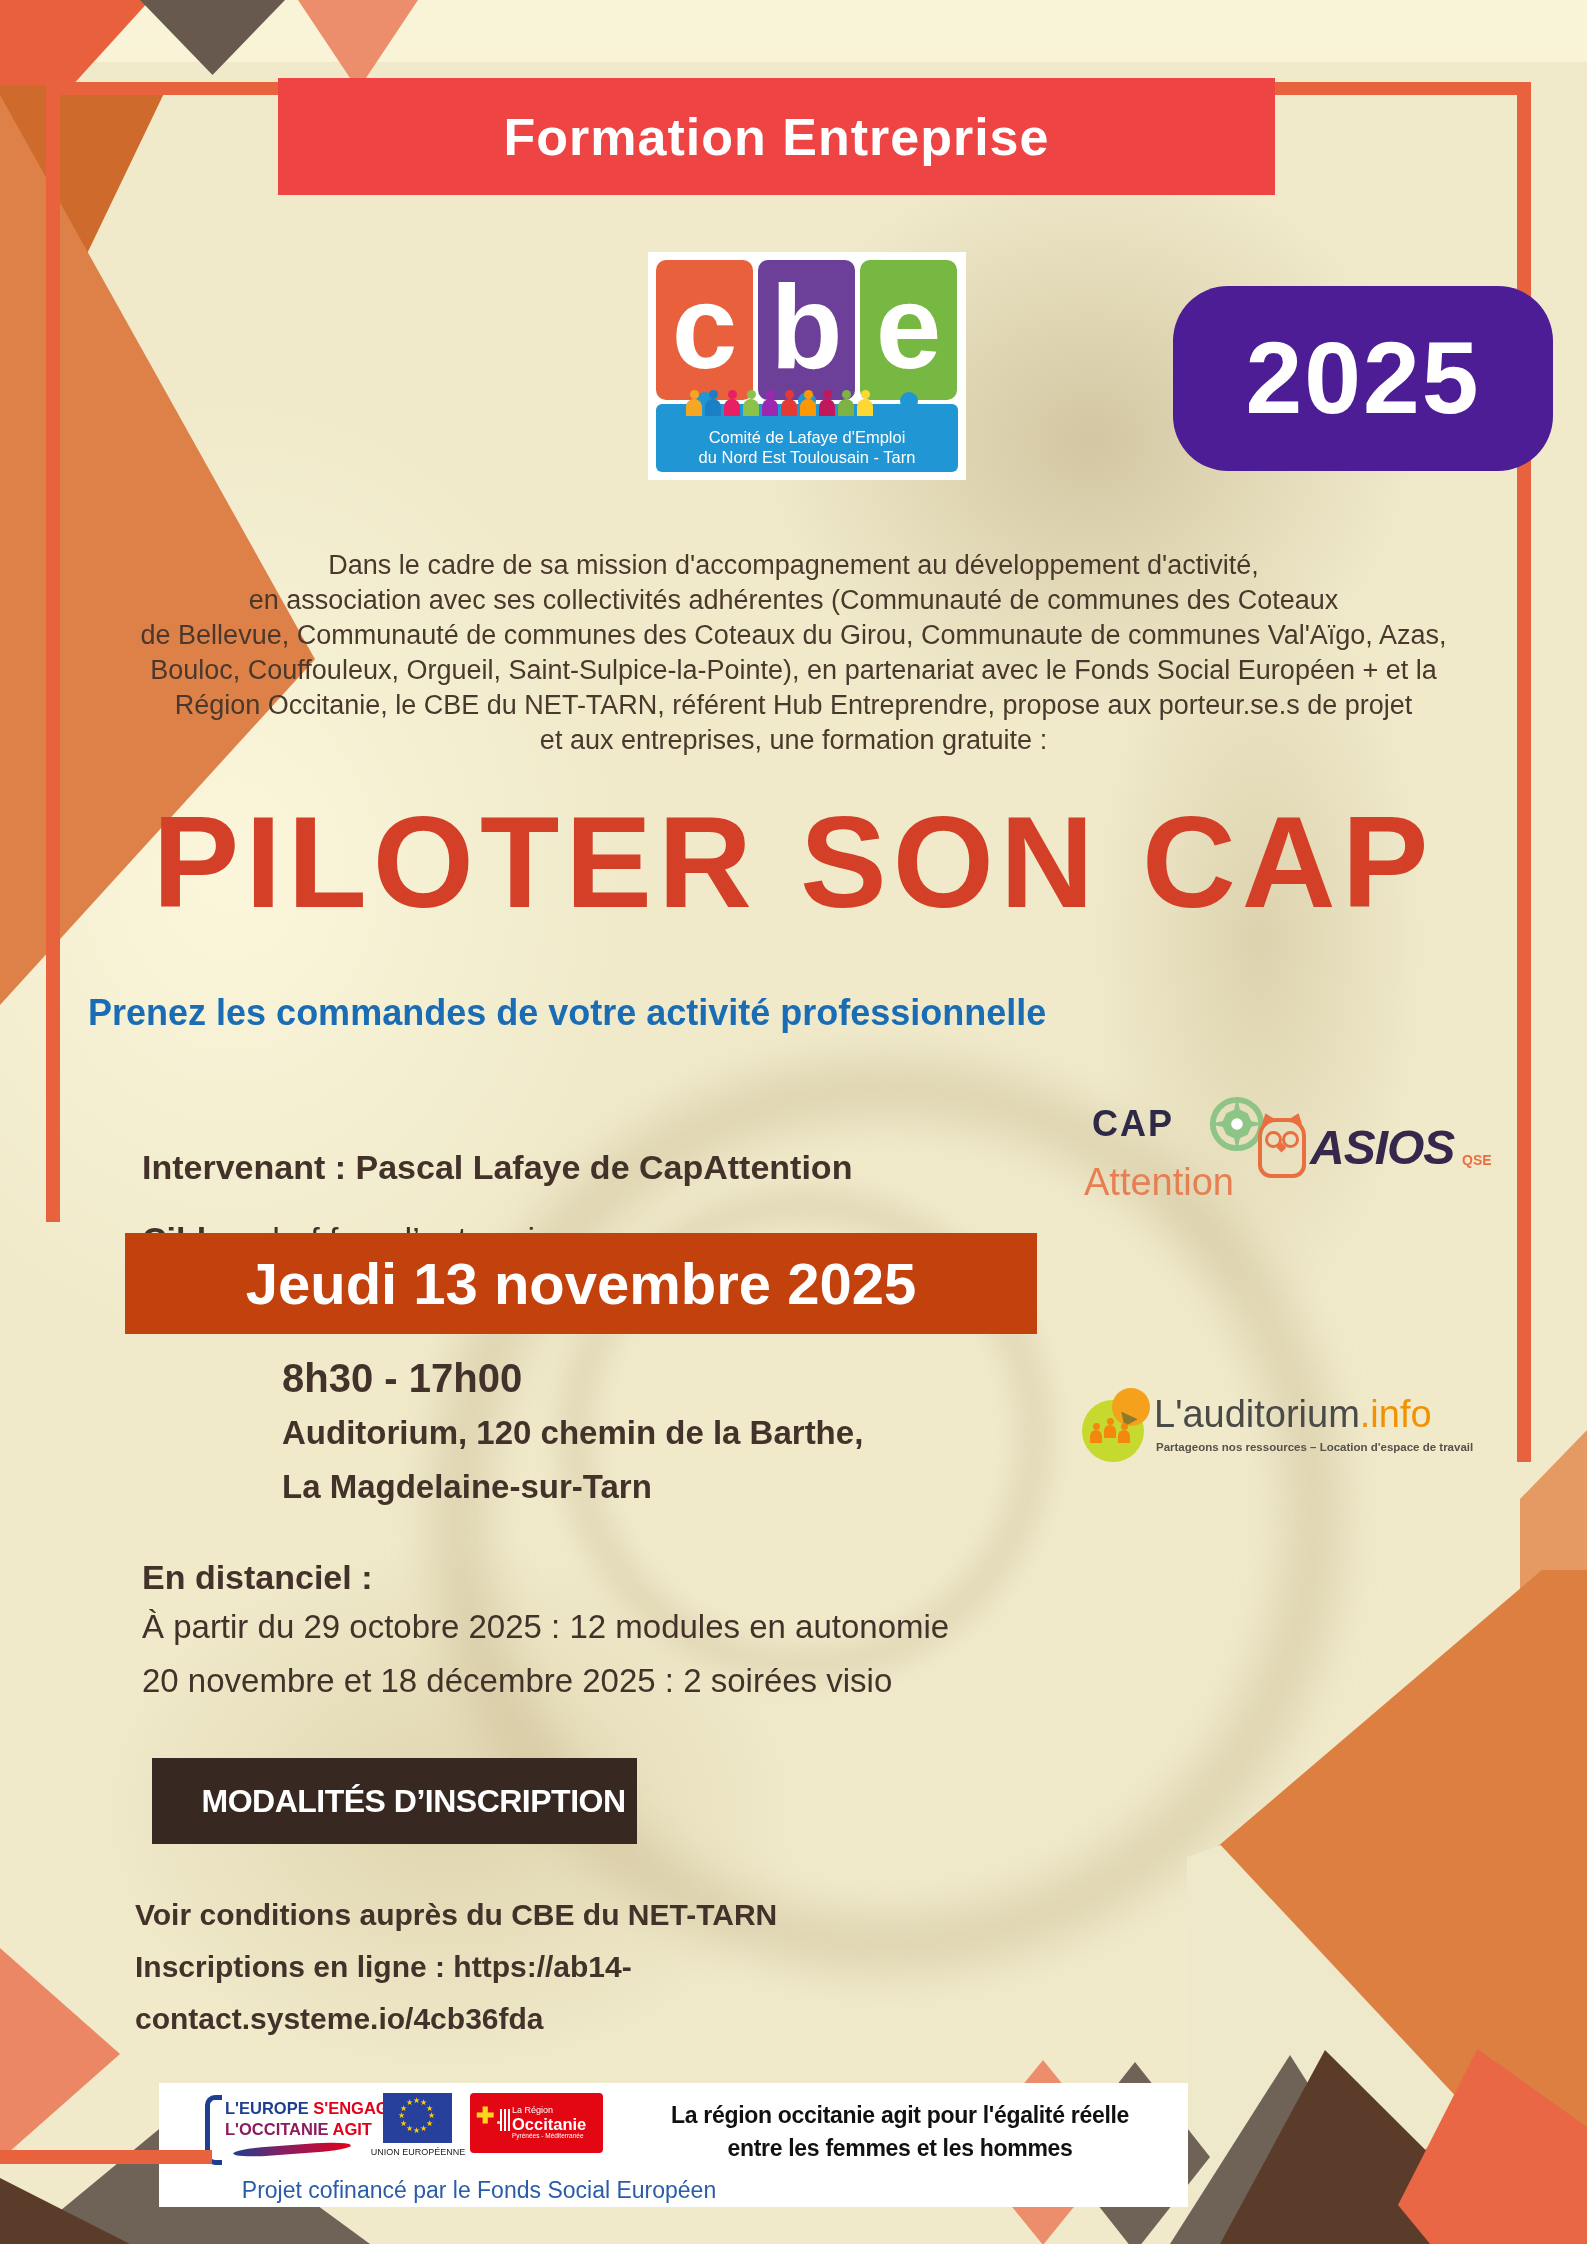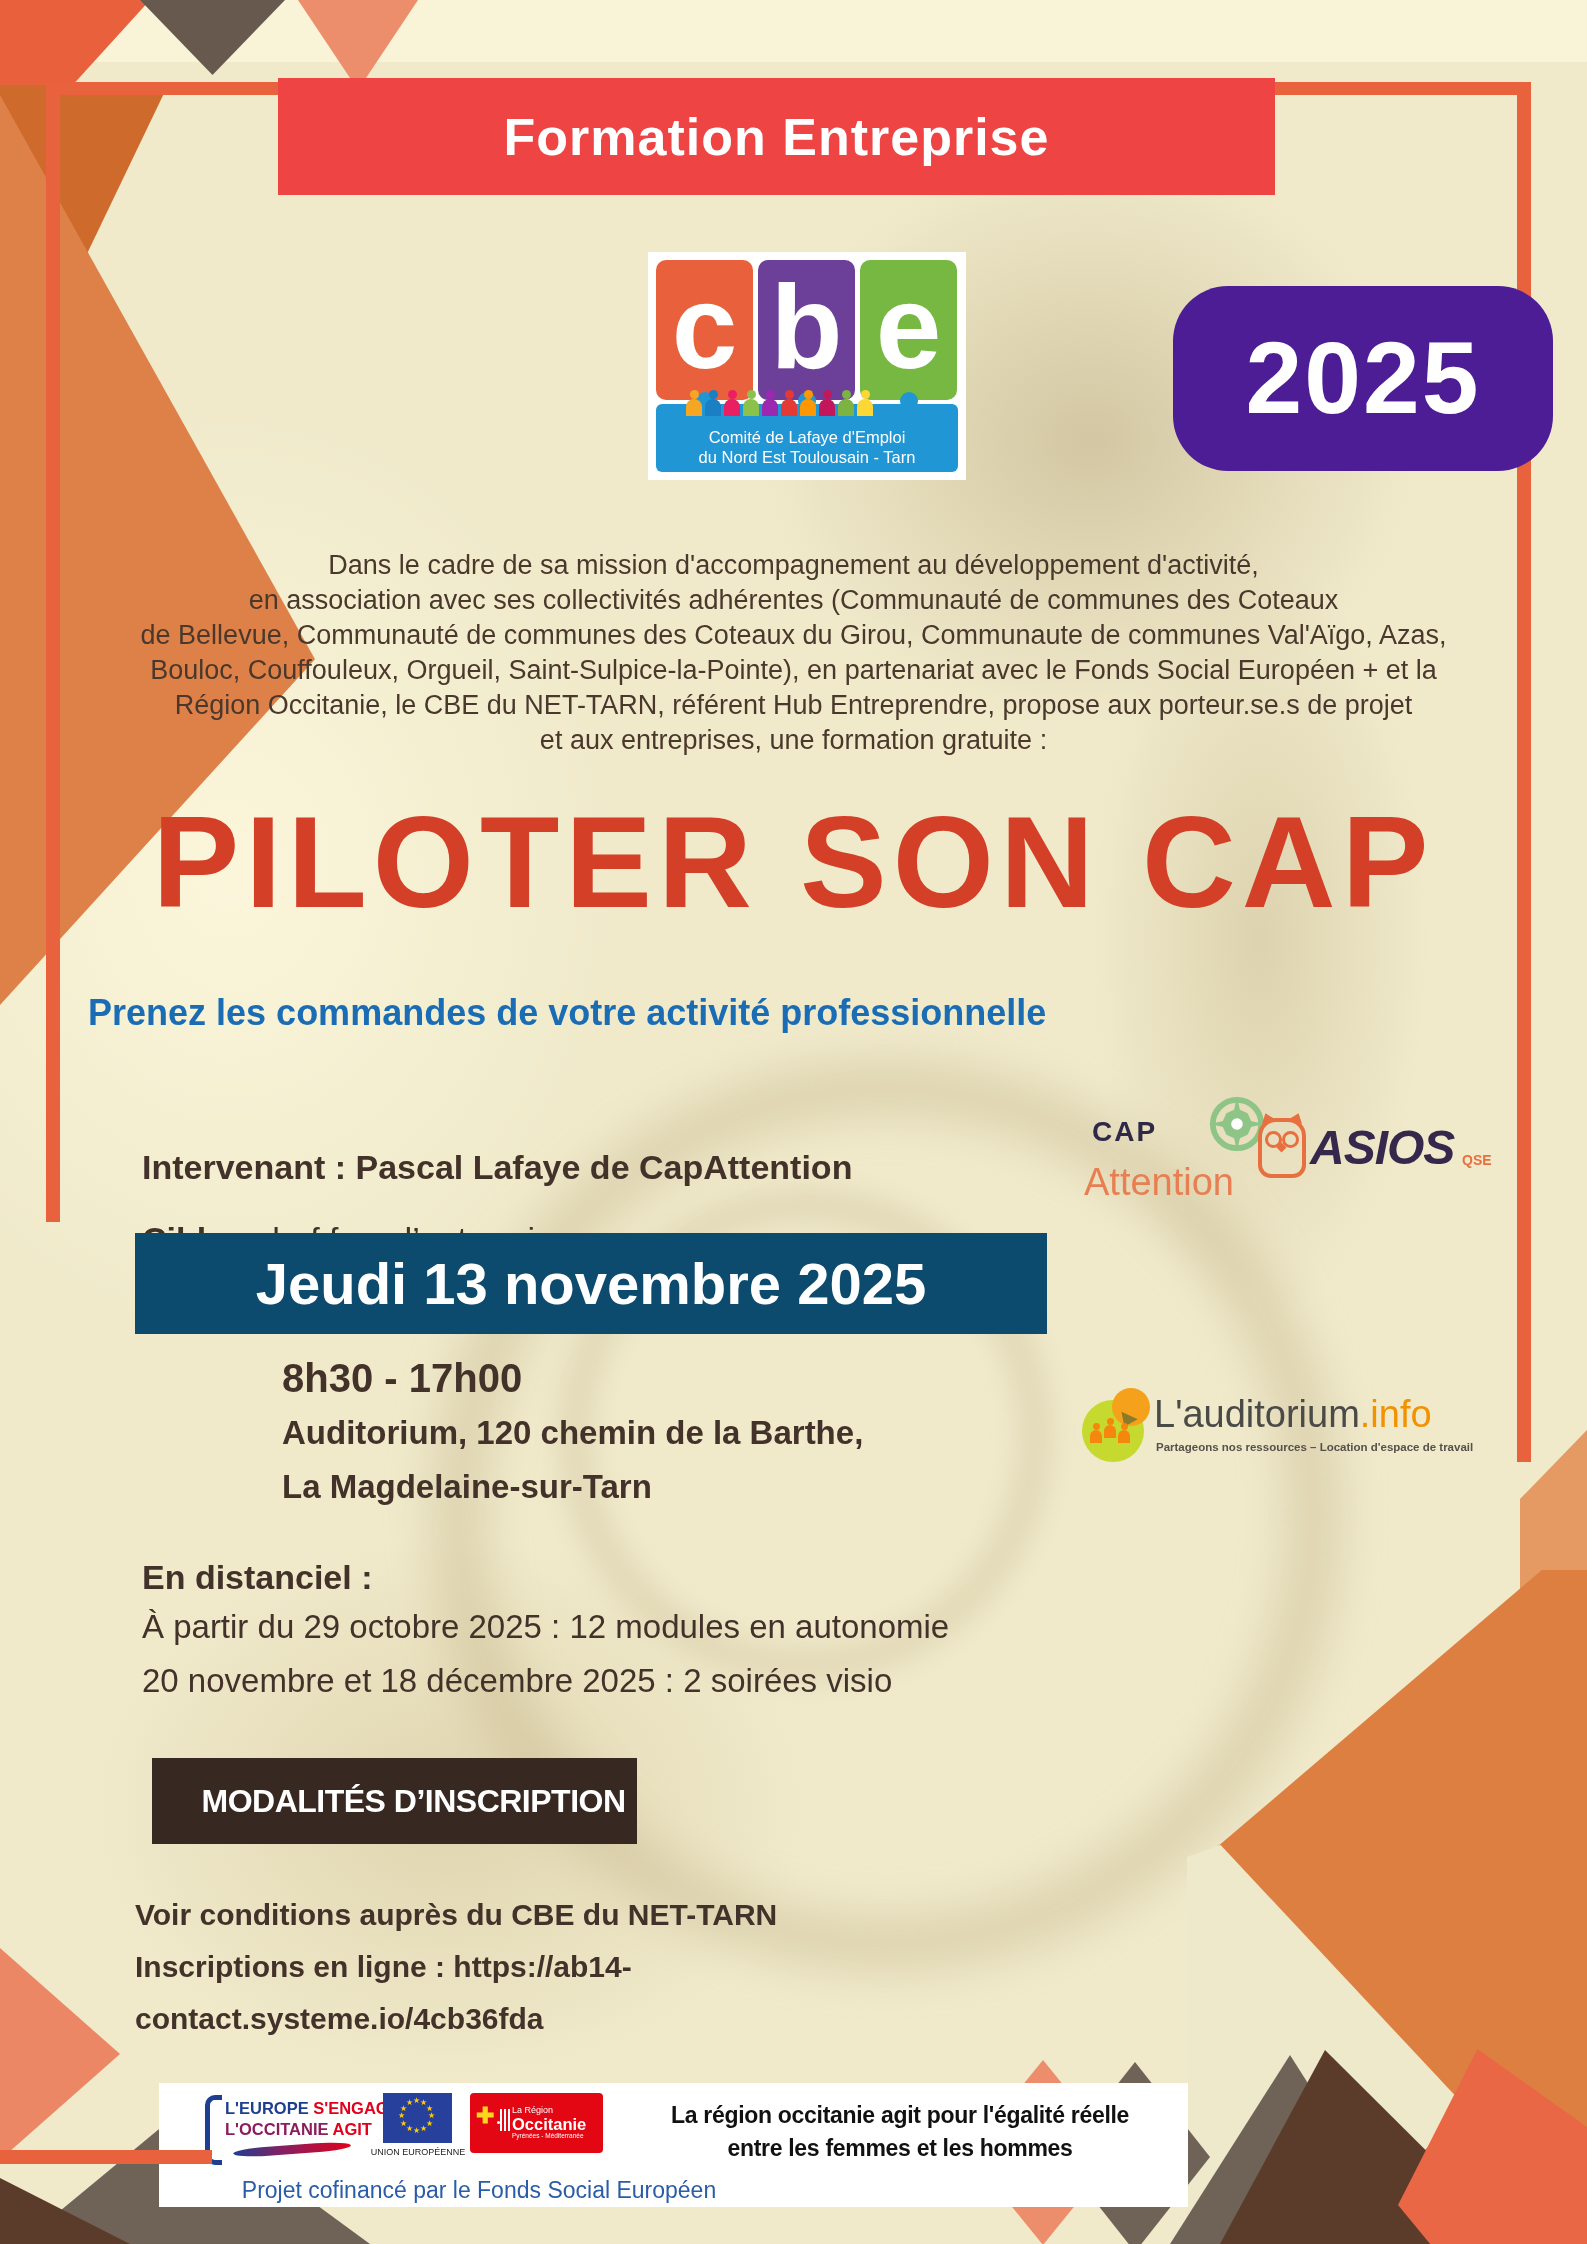--- a/index.html
+++ b/index.html
@@ -64,35 +64,35 @@
   
   #main-title{left:60px;top:788px;width:1467px;text-align:center;color:#d43f28;
               font-size:130px;font-weight:800;letter-spacing:6px;line-height:1.15;white-space:nowrap;}
   #subtitle{left:88px;top:992px;color:#1a6cb4;font-size:36px;font-weight:700;white-space:nowrap;}
   
   #speaker-line{left:142px;top:1148px;font-size:34px;font-weight:700;}
   #audience-line{left:142px;top:1220px;font-size:34px;}
   #audience-line .lbl{font-weight:700;}
   
   #cap-logo{left:1082px;top:1095px;width:220px;height:120px;}
-  #cap-word{position:absolute;left:10px;top:21px;font-size:28px;font-weight:800;color:#2e2947;letter-spacing:2px;}
+  #cap-word{position:absolute;left:10px;top:8px;font-size:36px;font-weight:800;color:#2e2947;letter-spacing:2px;}
   #cap-compass{position:absolute;left:126px;top:0;}
   #cap-attention-word{position:absolute;left:2px;top:66px;font-size:38px;color:#e87f52;}
   
   #asios-logo{left:1256px;top:1112px;width:240px;height:80px;}
   #owl{position:absolute;left:2px;top:6px;width:40px;height:52px;border:4px solid #e87040;border-radius:18px 18px 13px 13px;}
   #owl::before,#owl::after{content:'';position:absolute;top:9px;width:11px;height:11px;border:3px solid #e87040;border-radius:50%;background:transparent;}
   #owl::before{left:3px;} #owl::after{right:3px;}
   #owl .beak{position:absolute;left:16px;top:22px;width:7px;height:7px;background:#e87040;transform:rotate(45deg);}
   #owl .tuft{position:absolute;top:-9px;width:0;height:0;border-left:7px solid transparent;border-right:7px solid transparent;border-bottom:9px solid #e87040;}
   #owl .tuft.l{left:-2px;transform:rotate(-20deg);} #owl .tuft.r{right:-2px;transform:rotate(20deg);}
   #asios-word{position:absolute;left:54px;top:8px;font-size:48px;font-weight:800;font-style:italic;color:#35284c;letter-spacing:-1px;}
   #asios-qse{position:absolute;left:206px;top:40px;font-size:14px;font-weight:700;color:#e87040;}
   
-  #date-banner{left:135px;top:1233px;width:912px;height:101px;background:#0c4a6e;display:flex;align-items:center;justify-content:center;}
+  #date-banner{left:125px;top:1233px;width:912px;height:101px;background:#c2410c;display:flex;align-items:center;justify-content:center;}
   #date-banner span{color:#fff;font-size:58px;font-weight:700;}
   #time-line{left:282px;top:1356px;font-size:40px;font-weight:700;}
   #addr1-line{left:282px;top:1414px;font-size:33px;font-weight:700;}
   #addr2-line{left:282px;top:1468px;font-size:33px;font-weight:700;}
   
   #auditorium-logo{left:1078px;top:1385px;width:420px;height:90px;}
   #aud-circle{position:absolute;left:4px;top:15px;width:62px;height:62px;border-radius:50%;background:#c5d92e;}
   #aud-bubble{position:absolute;left:34px;top:3px;width:38px;height:38px;border-radius:50%;background:#f5a11c;}
   #aud-notch{position:absolute;left:40px;top:30px;width:0;height:0;border-left:9px solid transparent;border-right:9px solid transparent;border-top:12px solid #8a7a2a;transform:rotate(25deg);}
   #aud-persons{position:absolute;left:12px;top:38px;display:flex;gap:2px;color:#f5870f;}

